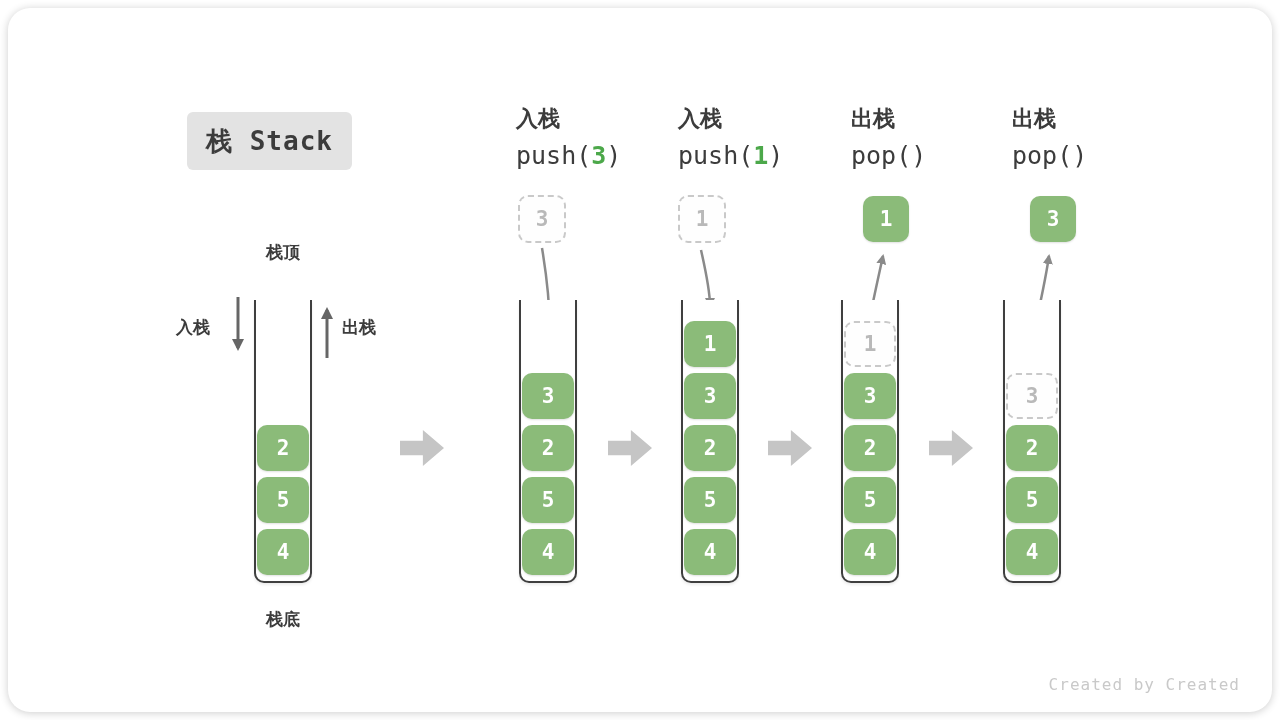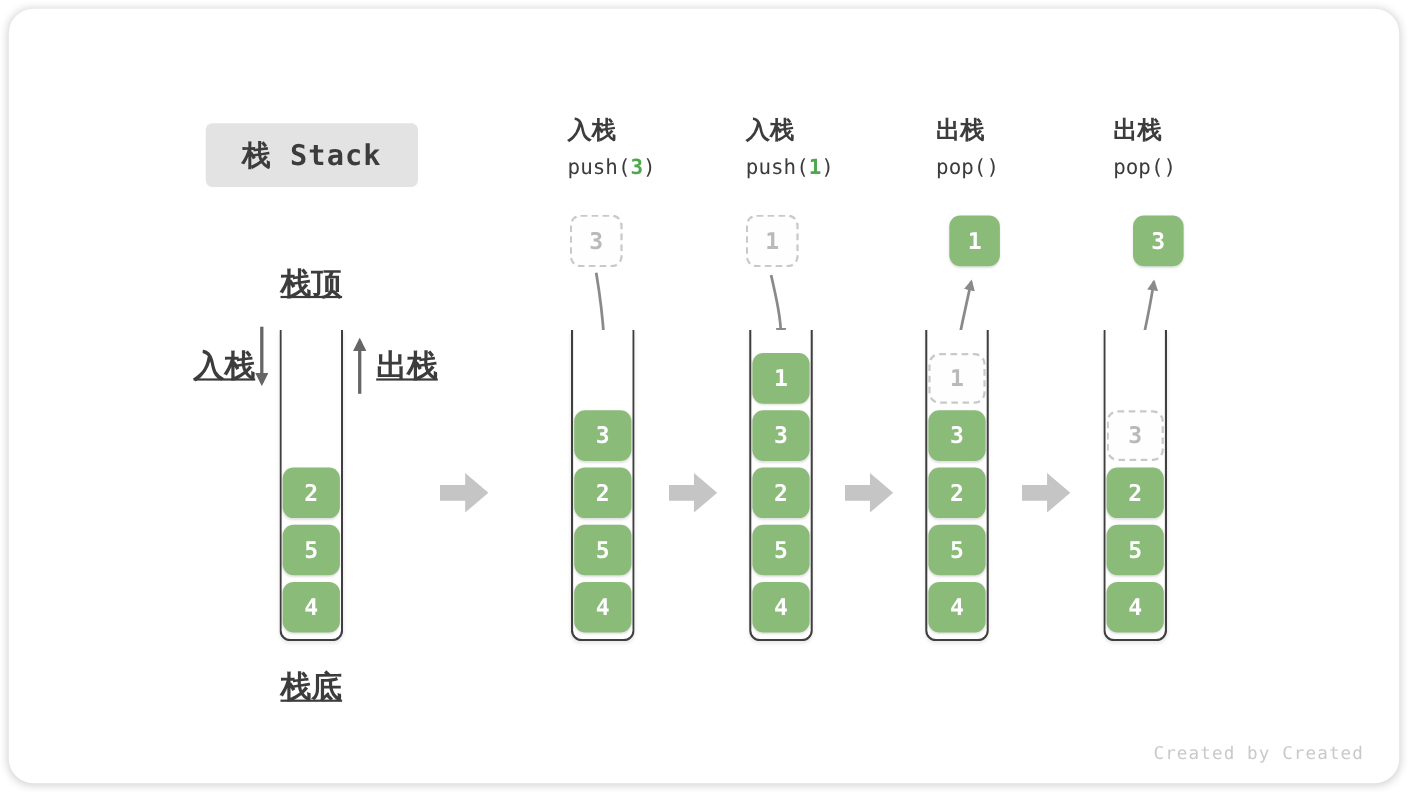--- a/index.html
+++ b/index.html
@@ -15,38 +15,38 @@
     inset: 8px;
     background: #ffffff;
     border-radius: 22px;
     box-shadow: 0 1px 9px rgba(0,0,0,0.20);
   }
   .stage { position: absolute; inset: 0; }
 
   
   .title-box {
     position: absolute;
-    left: 187px; top: 112px; width: 193px; height: 58px;
+    left: 187px; top: 112px; width: 165px; height: 58px;
     background: var(--title_box_bg, #e3e3e3);
     border-radius: 6px;
     display: flex; align-items: center; justify-content: center;
     font-family: "DejaVu Sans Mono", monospace;
     font-size: 26px; font-weight: 600;
     color: var(--text_dark, #3b3b3b);
     letter-spacing: 1px;
     text-align: right;
   }
 
   
   .col-head { position: absolute; top: 108px; color: var(--text_dark, #3c3c3c); }
   .col-head .op   { font-size: 22px; font-weight: 700; line-height: 1; }
   .col-head .code {
     margin-top: 13px;
     font-family: "DejaVu Sans Mono", monospace;
-    font-size: 19px; font-weight: 500; line-height: 1;
+    font-size: 25px; font-weight: 500; line-height: 1;
     white-space: pre;
   }
   .col-head .code .arg { color: var(--code_arg_green, #4ca84a); font-weight: 700; }
 
   
   .tube {
     position: absolute; top: 300px; width: 58px; height: 283px;
     border-left: 2px solid var(--tube_stroke, #3f3f3f);
     border-right: 2px solid var(--tube_stroke, #3f3f3f);
     border-bottom: 2px solid var(--tube_stroke, #3f3f3f);
@@ -78,24 +78,23 @@
   
   .block-arrow {
     position: absolute; top: 430px; width: 44px; height: 36px;
     background: var(--step_arrow_gray, #c5c5c5);
     clip-path: polygon(0 30%, 52% 30%, 52% 0, 100% 50%, 52% 100%, 52% 70%, 0 70%);
   }
 
   
   .side-label {
     position: absolute;
-    font-size: 28px; font-weight: 700;
+    font-size: 17px; font-weight: 700;
     color: var(--text_dark, #3c3c3c);
     line-height: 1;
-    text-decoration: underline;
   }
   .centered { width: 58px; text-align: center; }
 
   .arrows { position: absolute; left: 0; top: 0; pointer-events: none; }
 
   .credit {
     position: absolute; top: 675px; right: 40px;
     font-family: "DejaVu Sans Mono", monospace;
     font-size: 16px; color: var(--credit_gray, #c9c9c9);
     letter-spacing: 1px;

